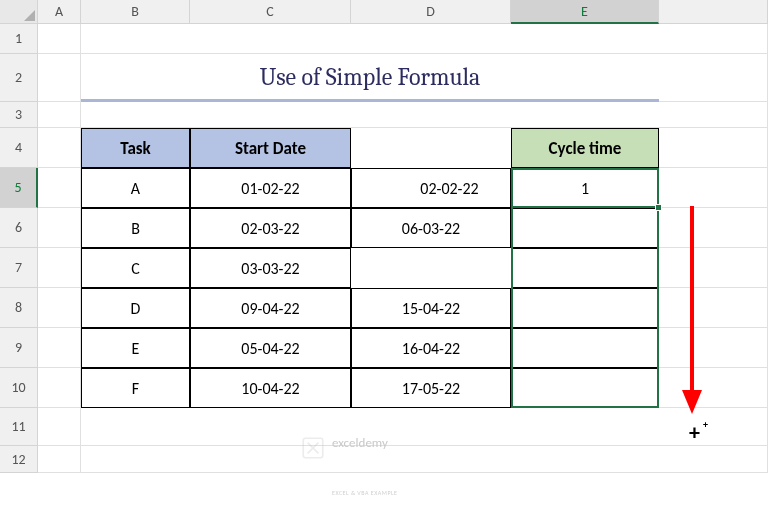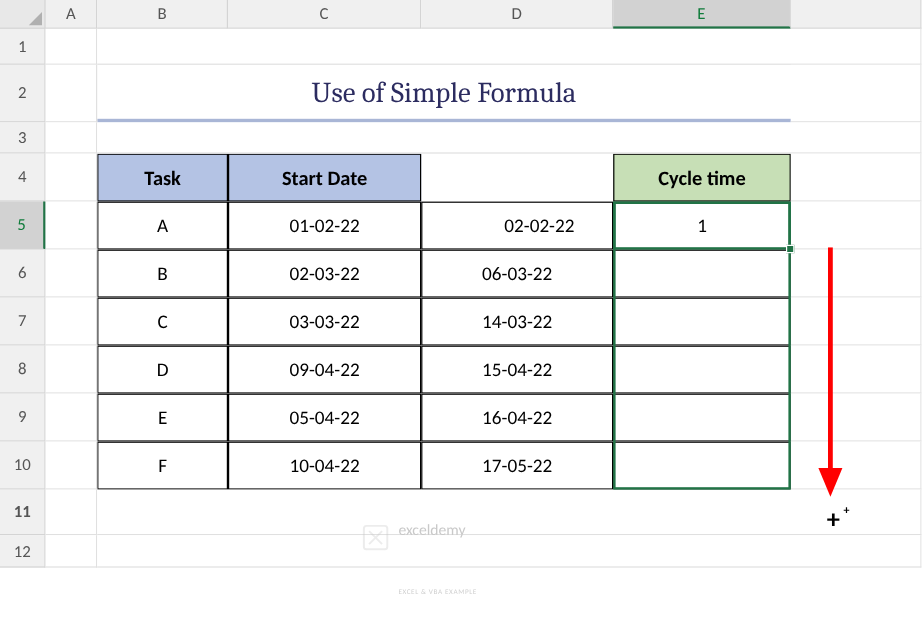--- a/index.html
+++ b/index.html
@@ -147,21 +147,21 @@
   <div class="rowhdr" style="grid-column:1;grid-row:2;">1</div>
   <div class="rowhdr" style="grid-column:1;grid-row:3;">2</div>
   <div class="rowhdr" style="grid-column:1;grid-row:4;">3</div>
   <div class="rowhdr" style="grid-column:1;grid-row:5;">4</div>
   <div class="rowhdr active" style="grid-column:1;grid-row:6;">5</div>
   <div class="rowhdr" style="grid-column:1;grid-row:7;">6</div>
   <div class="rowhdr" style="grid-column:1;grid-row:8;">7</div>
   <div class="rowhdr" style="grid-column:1;grid-row:9;">8</div>
   <div class="rowhdr" style="grid-column:1;grid-row:10;">9</div>
   <div class="rowhdr" style="grid-column:1;grid-row:11;">10</div>
-  <div class="rowhdr" style="grid-column:1;grid-row:12;font-weight:bold;">11</div>
+  <div class="rowhdr" style="grid-column:1;grid-row:12;">11</div>
   <div class="rowhdr" style="grid-column:1;grid-row:13;">12</div>
 
   <div class="cell" style="grid-column:2;grid-row:2;"></div>
   <div class="cell" style="grid-column:2;grid-row:3;"></div>
   <div class="cell" style="grid-column:2;grid-row:4;"></div>
   <div class="cell" style="grid-column:2;grid-row:5;"></div>
   <div class="cell" style="grid-column:2;grid-row:6;"></div>
   <div class="cell" style="grid-column:2;grid-row:7;"></div>
   <div class="cell" style="grid-column:2;grid-row:8;"></div>
   <div class="cell" style="grid-column:2;grid-row:9;"></div>
@@ -194,21 +194,20 @@
   <div class="tbl-cell" style="grid-column:5;grid-row:6;padding-left:37px;">02-02-22</div>
   <div class="tbl-cell" style="grid-column:6;grid-row:6;">1</div>
 
   <div class="tbl-cell" style="grid-column:3;grid-row:7;">B</div>
   <div class="tbl-cell" style="grid-column:4;grid-row:7;">02-03-22</div>
   <div class="tbl-cell" style="grid-column:5;grid-row:7;">06-03-22</div>
   <div class="tbl-cell" style="grid-column:6;grid-row:7;"></div>
 
   <div class="tbl-cell" style="grid-column:3;grid-row:8;">C</div>
   <div class="tbl-cell" style="grid-column:4;grid-row:8;">03-03-22</div>
-  <div class="tbl-cell" style="grid-column:5;grid-row:8;">14-03-22</div>
   <div class="tbl-cell" style="grid-column:6;grid-row:8;"></div>
 
   <div class="tbl-cell" style="grid-column:3;grid-row:9;">D</div>
   <div class="tbl-cell" style="grid-column:4;grid-row:9;">09-04-22</div>
   <div class="tbl-cell" style="grid-column:5;grid-row:9;">15-04-22</div>
   <div class="tbl-cell" style="grid-column:6;grid-row:9;"></div>
 
   <div class="tbl-cell" style="grid-column:3;grid-row:10;">E</div>
   <div class="tbl-cell" style="grid-column:4;grid-row:10;">05-04-22</div>
   <div class="tbl-cell" style="grid-column:5;grid-row:10;">16-04-22</div>

